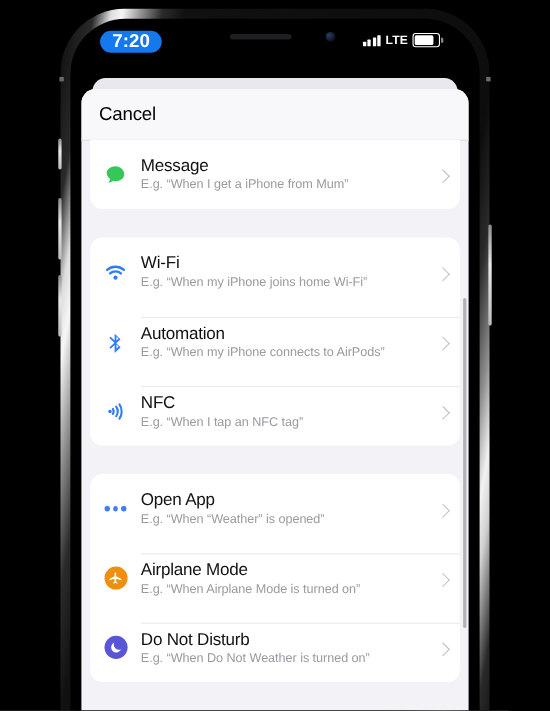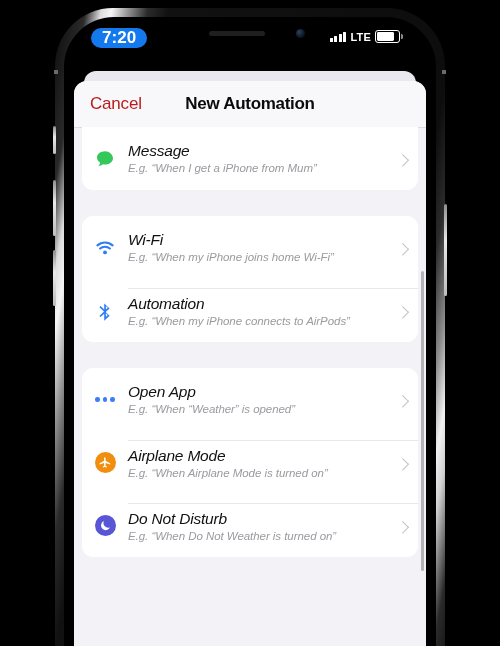--- a/index.html
+++ b/index.html
@@ -73,35 +73,35 @@
   
   .sheet{
     position:absolute;left:6px;right:6px;top:60px;bottom:0;
     background:#f2f2f7;border-radius:13px 13px 0 0;overflow:hidden;z-index:10;
   }
   .navbar{
     position:relative;height:46px;background:#f8f8fa;
     border-bottom:.5px solid #dcdce1;display:flex;align-items:center;
   }
   .cancel{
-    position:absolute;left:16px;color:#b91c1c;font-size:17px;letter-spacing:-.2px;
+    position:absolute;left:16px;color:#000000;font-size:17px;letter-spacing:-.2px;
     background:none;border:0;padding:0;cursor:pointer;font-family:inherit;
   }
   .nav-title{
     width:100%;text-align:center;font-size:17px;font-weight:bold;color:#0b0b0c;letter-spacing:-.3px;
   }
 
   .scroll{position:absolute;left:0;right:0;top:46px;bottom:0;overflow:hidden;padding:0 8px;}
   .group{background:#fff;border-radius:11px;overflow:hidden;margin-bottom:26px;}
   .group:first-child{border-radius:0 0 11px 11px;}
 
   .row{position:relative;display:flex;align-items:center;min-height:51px;padding:6px 0;cursor:pointer;}
   .row + .row .texts{border-top:.5px solid #e8e8ec;}
   .icon-cell{width:46px;min-width:46px;display:flex;align-items:center;justify-content:center;}
-  .texts{flex:1;padding:5px 30px 5px 0;margin-left:0;font-style:italic;}
+  .texts{flex:1;padding:5px 30px 5px 0;margin-left:0;}
   .title{font-size:15.5px;color:#111113;letter-spacing:-.2px;line-height:19px;}
   .sub{font-size:11.5px;color:#9a9aa0;letter-spacing:-.05px;line-height:15px;margin-top:1px;}
   .chev{position:absolute;right:14px;top:50%;transform:translateY(-50%);width:8px;height:8px;
     border-right:1.7px solid #c3c3c8;border-top:1.7px solid #c3c3c8;rotate:45deg;}
 
   
   .scrollbar{position:absolute;right:2.5px;top:190px;width:2.5px;height:300px;border-radius:2px;background:rgba(0,0,0,.26);z-index:20;}
 
   
   .ic{display:block}
@@ -145,21 +145,20 @@
               </span>
           </div>
         </div>
 
         <div class="sheet-back"></div>
 
         <div class="sheet">
 
           <div class="navbar">
             <button class="cancel">Cancel</button>
-            <div class="nav-title">New Automation</div>
           </div>
 
           <div class="scroll">
 
             <div class="group">
               <div class="row">
                 <div class="icon-cell">
                   <svg class="ic" width="24" height="24" viewBox="0 0 24 24" aria-hidden="true">
                     <path d="M12 4.2c-4.4 0-8 2.8-8 6.3 0 2 1.2 3.8 3 5 .1 1.3-.6 2.6-1.7 3.6 1.9-.2 3.5-.9 4.6-1.8.7.2 1.4.3 2.1.3 4.4 0 8-2.8 8-6.3S16.4 4.2 12 4.2z" fill="#34c759"></path>
                   </svg>
@@ -196,20 +195,37 @@
                     <path d="M11.2 3.4v7.1L7.6 7.1 6.4 8.3l4.6 4.3-4.6 4.3 1.2 1.2 3.6-3.4v7.1l5.4-5.1-3.9-3.6 3.9-3.6-5.4-5.1zm1.7 3.6l1.9 1.8-1.9 1.8V7zm0 7.2l1.9 1.8-1.9 1.8v-3.6z" fill="#2f7df6"></path>
                   </svg>
                 </div>
                 <div class="texts">
                   <div class="title">Automation</div>
                   <div class="sub">E.g. “When my iPhone connects to AirPods”</div>
                 </div>
                 <span class="chev"></span>
               </div>
 
+              <div class="row">
+                <div class="icon-cell">
+                  <svg class="ic" width="24" height="24" viewBox="0 0 24 24" aria-hidden="true">
+                    <g fill="none" stroke="#2f7df6" stroke-linecap="round" stroke-width="1.9">
+                      <path d="M9.6 9.7c.9 1.4.9 3.2 0 4.6"></path>
+                      <path d="M12.6 7.6c1.8 2.6 1.8 6.2 0 8.8"></path>
+                      <path d="M15.6 5.6c2.7 3.8 2.7 9.2 0 13"></path>
+                    </g>
+                    <circle cx="7" cy="12" r="1.6" fill="#2f7df6"></circle>
+                  </svg>
+                </div>
+                <div class="texts">
+                  <div class="title">NFC</div>
+                  <div class="sub">E.g. “When I tap an NFC tag”</div>
+                </div>
+                <span class="chev"></span>
+              </div>
             </div>
 
             <div class="group">
               <div class="row">
                 <div class="icon-cell">
                   <span class="dots">
                       <i></i>
                       <i></i>
                       <i></i>
                     </span>

